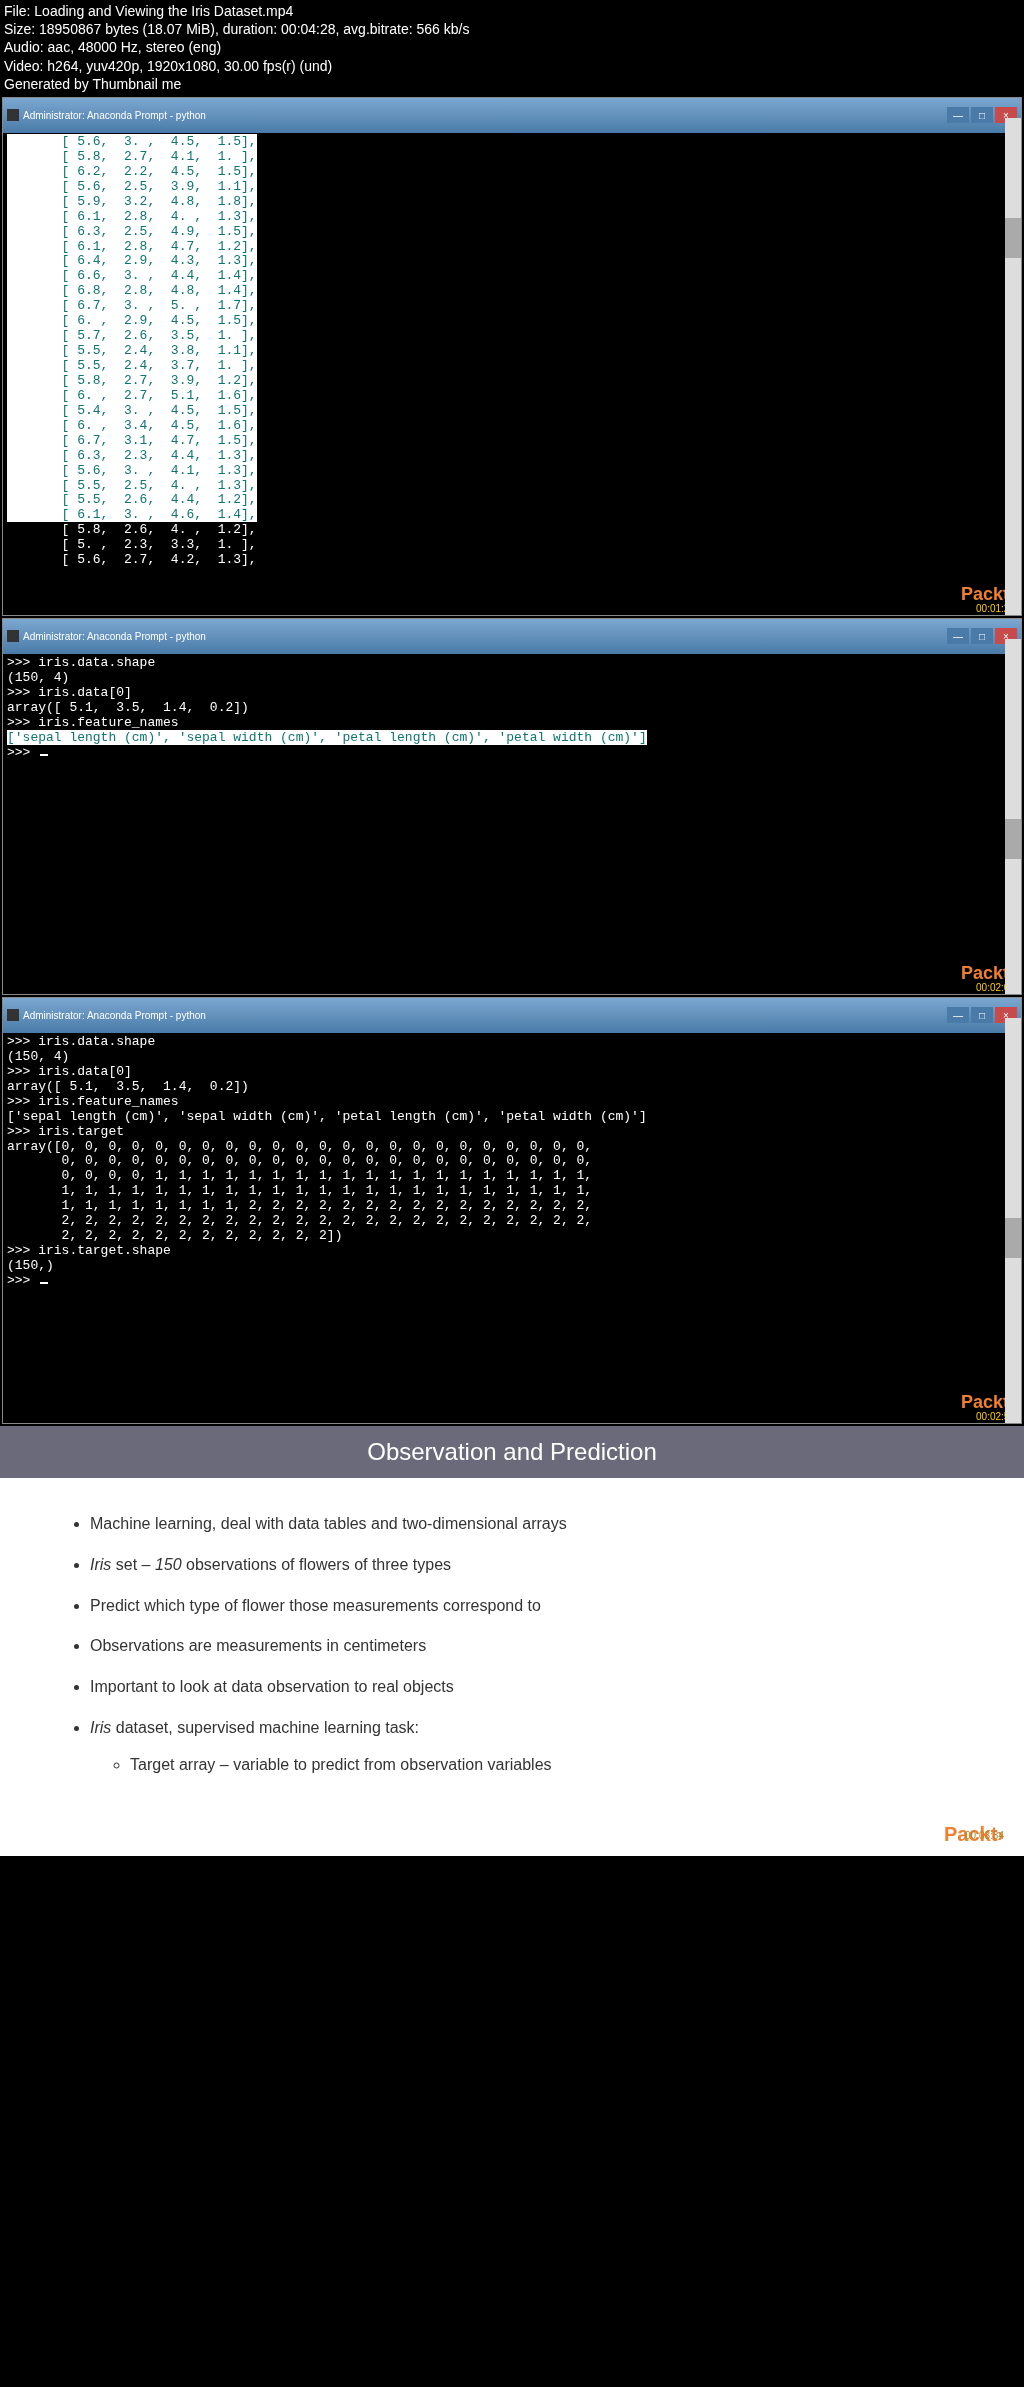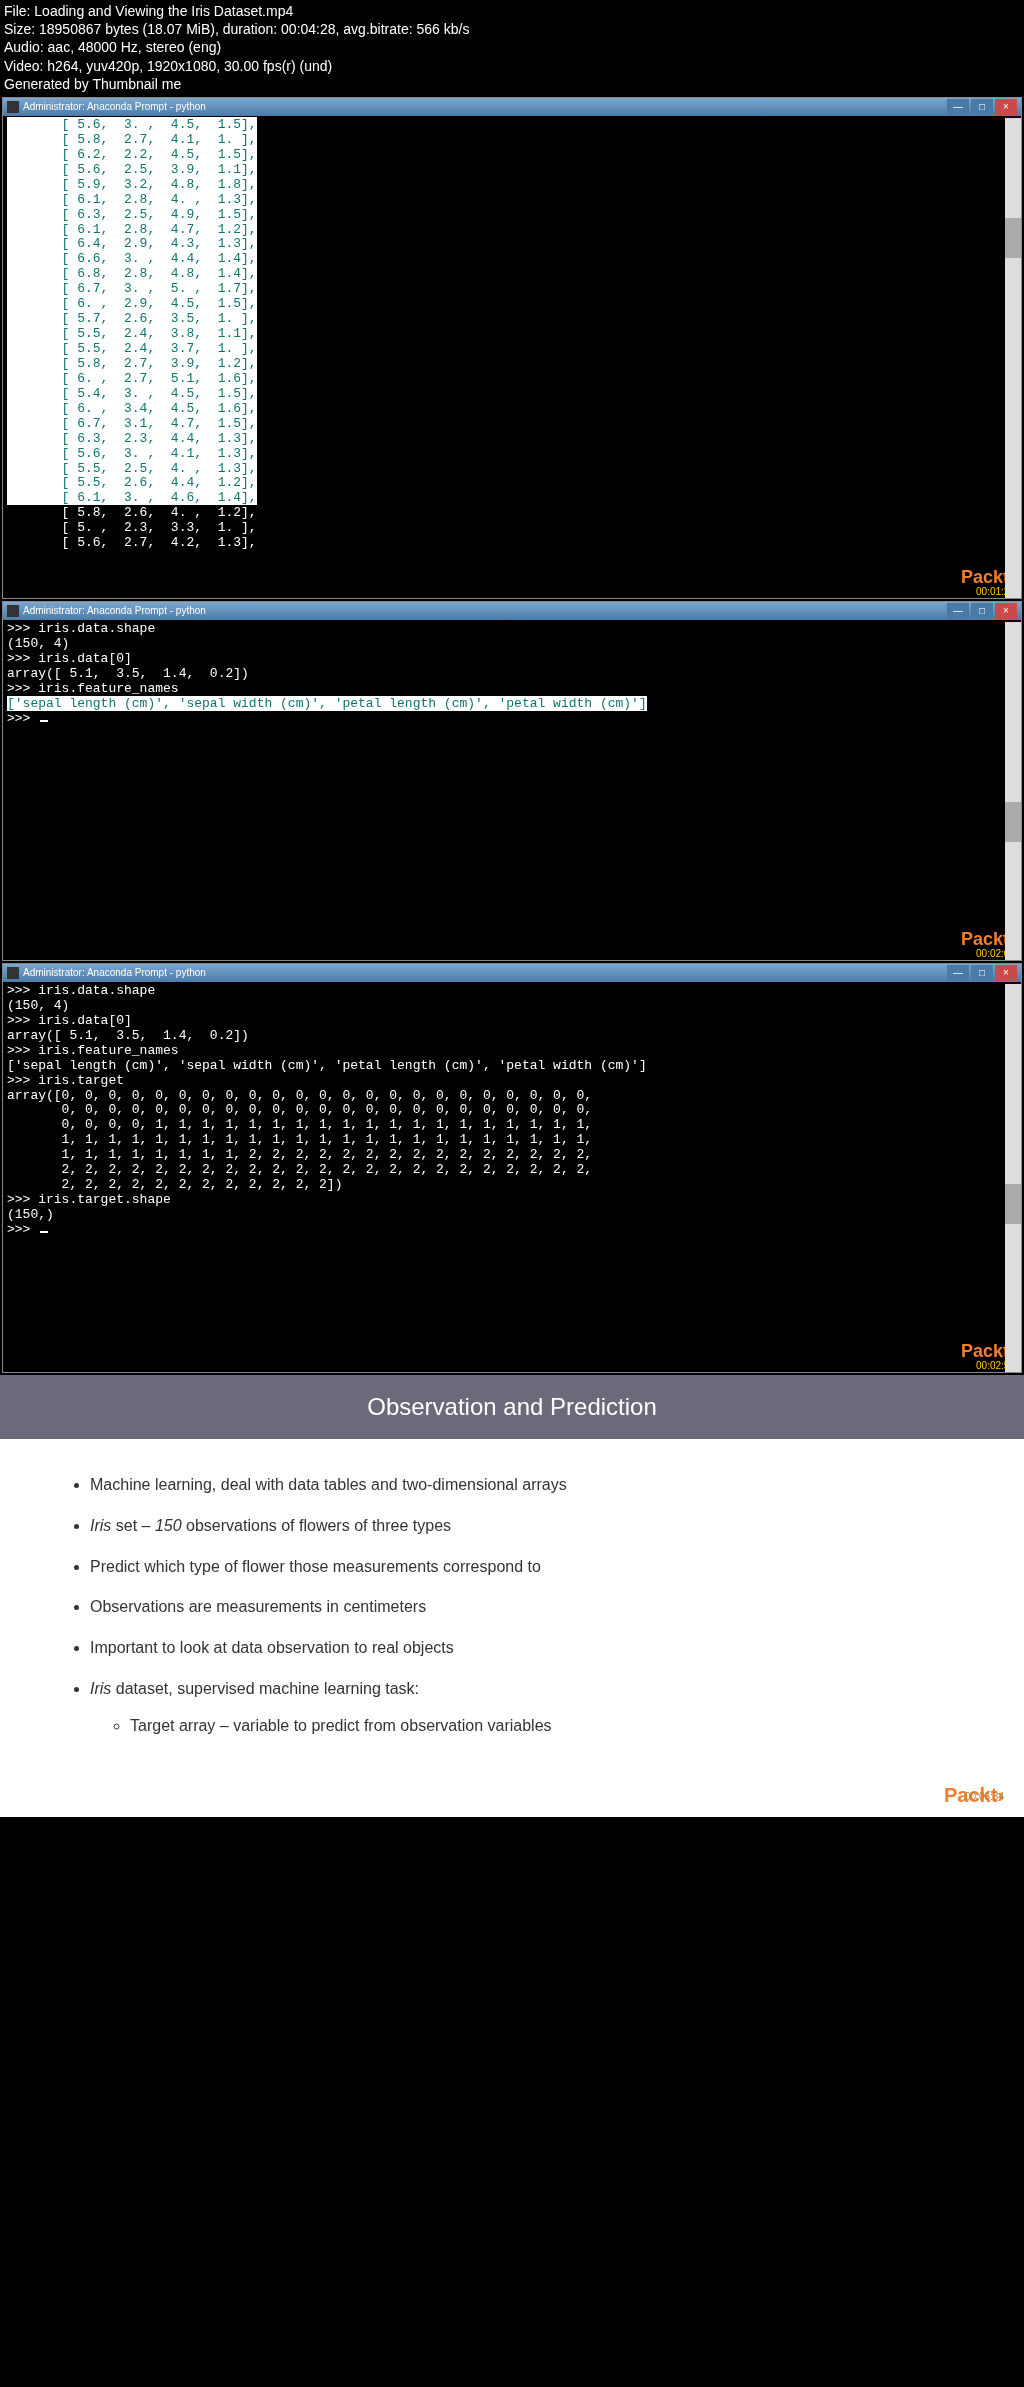--- a/index.html
+++ b/index.html
@@ -1,34 +1,34 @@
 <!DOCTYPE html>
 <html><head>
 <meta charset="utf-8">
 <style>
 * { margin: 0; padding: 0; box-sizing: border-box; }
 body { font-family: Arial, sans-serif; background: #000; width: 1024px; }
 .file-info { background: #000; color: #fff; font-size: 14px; padding: 2px 4px; line-height: 1.3; }
 .terminal-window { border: 1px solid #888; margin: 2px; position: relative; }
-.titlebar { background: linear-gradient(to bottom, #7ba7d0, #4a7ba8); height: 18px; display: flex; align-items: center; padding: 0 4px; font-size: 10px; color: #fff; }
+.titlebar { background: linear-gradient(to bottom, #7ba7d0, #4a7ba8); height: 35px; display: flex; align-items: center; padding: 0 4px; font-size: 10px; color: #fff; }
 .titlebar-icon { width: 12px; height: 12px; background: #333; margin-right: 4px; }
 .titlebar-text { flex: 1; }
 .window-controls { display: flex; gap: 2px; }
 .win-btn { width: 22px; height: 16px; display: flex; align-items: center; justify-content: center; font-size: 10px; color: #fff; cursor: pointer; }
 .win-min { background: #4a7ba8; }
 .win-max { background: #4a7ba8; }
 .win-close { background: #c84a4a; }
 .terminal-content { background: #000; color: #fff; font-family: 'Courier New', monospace; font-size: 13px; padding: 2px 4px; min-height: 300px; white-space: pre; line-height: 1.15; position: relative; overflow: hidden; }
 .highlight { background: #fff; color: #0f766e; }
 .packt-logo { position: absolute; bottom: 2px; right: 6px; color: #f08030; font-weight: bold; font-size: 18px; font-family: Arial; }
 .timestamp { position: absolute; bottom: 0; right: 6px; color: #ffcc00; font-size: 10px; font-family: Arial; }
 .scrollbar { position: absolute; right: 0; top: 20px; bottom: 0; width: 16px; background: #ddd; }
 .scroll-thumb { background: #aaa; width: 100%; }
 .slide-section { background: #fff; }
-.slide-header { background: #6a6a7a; color: #fff; text-align: center; padding: 18px; font-size: 24px; }
+.slide-header { background: #6a6a7a; color: #fff; text-align: center; padding: 12px; font-size: 24px; }
 .slide-body { padding: 28px 60px; font-size: 16px; line-height: 2.3; color: #333; }
 .slide-body ul { list-style: disc; padding-left: 30px; }
 .slide-body ul ul { list-style: circle; padding-left: 40px; }
 .slide-body li { margin-bottom: 4px; }
 .italic { font-style: italic; }
 .slide-footer { position: relative; height: 40px; }
 .packt-slide { position: absolute; right: 20px; bottom: 10px; color: #f08030; font-weight: bold; font-size: 20px; }
 .ts-slide { position: absolute; right: 20px; bottom: 15px; color: #aa8833; font-size: 10px; }
 .cursor-sym { display:inline-block; width:8px; height:2px; background:#fff; vertical-align:baseline; margin-left:2px;}
 </style>

